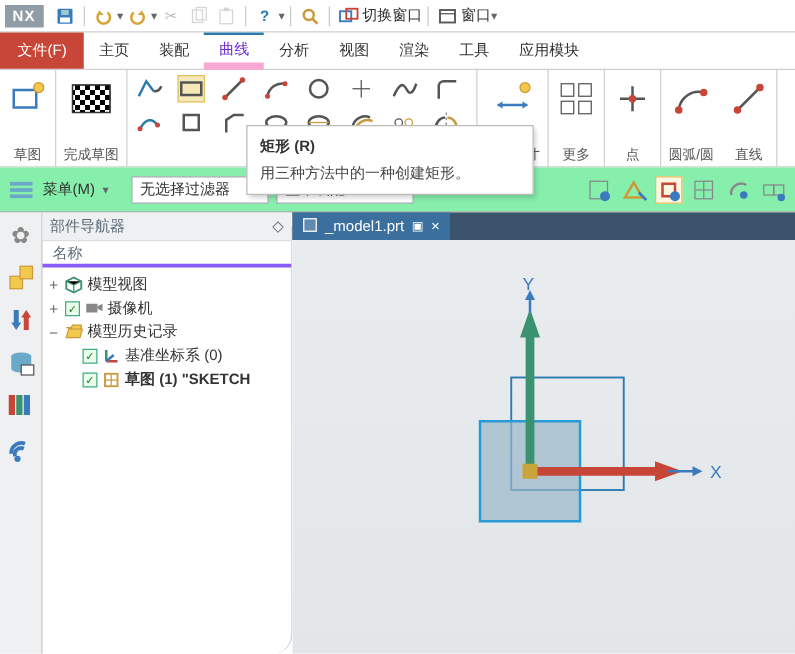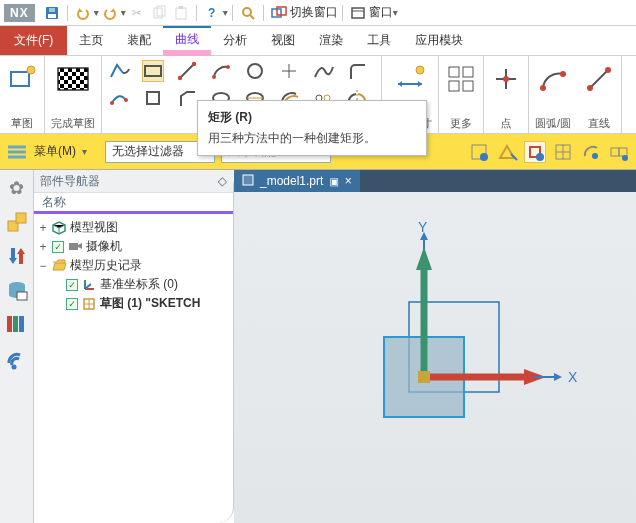--- a/index.html
+++ b/index.html
@@ -12,21 +12,21 @@
   .menubar { height: 30px; display: flex; border-bottom: 1px solid #d0d0d0; }
   .menubar .file { background:#c84637; color:#fff; padding:0 14px; display:flex; align-items:center;text-align:center; }
   .menubar .tab { padding:0 12px; display:flex; align-items:center; color:#333; cursor:pointer; }
   .menubar .tab.active { background:#fff; border-top:2px solid #2a7ab0; color:#6d28d9; border-bottom:6px solid #f9a8d4; margin-bottom:-1px; }
   .ribbon { height: 78px; display:flex; border-bottom:1px solid #d0d0d0; background:#fff; }
   .ribbon-group { border-right:1px solid #d0d0d0; padding:4px 6px 2px 6px; display:flex; flex-direction:column; align-items:center; justify-content:space-between; }
   .ribbon-group .label { font-size:11px; color:#555; text-align:center; padding-top:2px; white-space:nowrap; }
   .ribbon-icons { display:flex; gap:4px; flex-wrap:wrap; }
   .rgicon { width:22px; height:22px; display:inline-flex; align-items:center; justify-content:center; }
   .big { width:32px; height:38px; }
-  .toolbar { height: 36px; border-bottom:1px solid #b0b0b0; display:flex; align-items:center; padding:0 6px; gap:6px; background:#fde047; }
+  .toolbar { height: 36px; border-bottom:1px solid #b0b0b0; display:flex; align-items:center; padding:0 6px; gap:6px; background:#86efac; }
   .dropdown { border:1px solid #9aa; height:22px; display:flex; align-items:center; padding:0 6px; min-width:110px; justify-content:space-between; background:#fff; }
   .chev { font-size:10px; color:#666; }
   .workarea { display:flex; height: calc(523px - 26px - 30px - 78px - 36px); }
   .leftrail { width:34px; background:#eef0f1; border-right:1px solid #ccc; display:flex; flex-direction:column; align-items:center; padding-top:6px; gap:10px; }
   .leftrail .licon { width:24px; height:24px; display:flex; align-items:center; justify-content:center; }
   .navpanel { width:200px; border-right:1px solid #ccc; display:flex; flex-direction:column;border-radius:16px; }
   .navhead { background:#eef0f1; height:22px; display:flex; align-items:center; justify-content:space-between; padding:0 6px; color:#5a6a7a; }
   .navcolhead { height:22px; border-top:1px solid #ddd; border-bottom:3px solid #8b5cf6; display:flex; align-items:center; padding:0 8px; color:#5a6a7a; }
   .tree { padding:4px 4px; overflow:hidden; flex:1; }
   .tree-item { display:flex; align-items:center; gap:4px; padding:1px 0; white-space:nowrap; }

